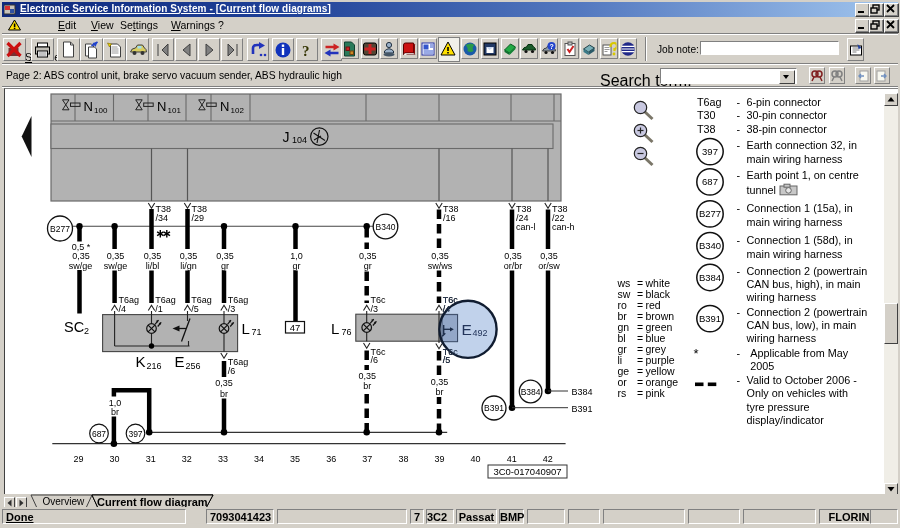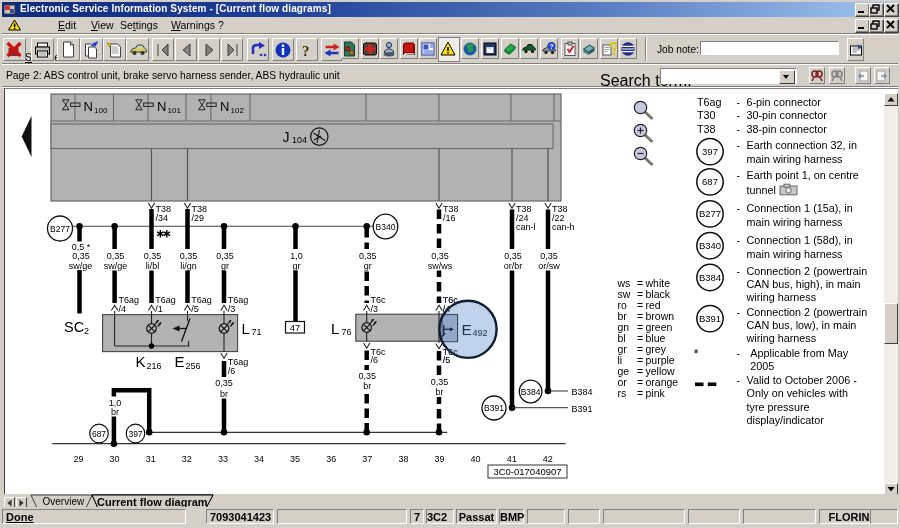--- a/index.html
+++ b/index.html
@@ -1,21 +1,21 @@
 <!DOCTYPE html>
 <html><head>
 <meta charset="utf-8">
 <style>
 html,body{margin:0;padding:0;width:900px;height:528px;overflow:hidden;
  font-family:"Liberation Sans",sans-serif;background:#d4d0c8;}
 .abs{position:absolute;}
  svg{display:block;}
 #titlebar{left:2px;top:2px;width:896px;height:15px;
  background:linear-gradient(90deg,#0f2a7e 0%,#1e3f96 30%,#5479c0 65%,#a2c6ee 100%);}
-#titletxt{left:20px;top:2.5px;color:#fff;font-size:10px;font-weight:bold;white-space:nowrap;letter-spacing:0.1px;}
+#titletxt{left:20px;top:2.5px;color:#fff;font-size:10px;font-weight:bold;white-space:nowrap;letter-spacing:0.1px;text-decoration:underline;}
 .wbtn{position:absolute;width:13px;height:12px;background:#d4d0c8;
  border-top:1px solid #fff;border-left:1px solid #fff;
  border-right:1px solid #404040;border-bottom:1px solid #404040;
  box-shadow:inset -1px -1px 0 #808080;}
 #menubar{left:2px;top:17px;width:896px;height:15px;background:#d4d0c8;font-size:10.5px;color:#000;}
 .mi{position:absolute;top:2px;}
 .tbtn{position:absolute;top:38px;height:23px;width:23px;background:#d4d0c8;box-sizing:border-box;
  border-top:1px solid #fff;border-left:1px solid #fff;
  border-right:1px solid #808080;border-bottom:1px solid #808080;}
 .tbtn svg{position:absolute;left:50%;top:50%;transform:translate(-50%,-50%);}
@@ -296,21 +296,21 @@
 <div class="abs" style="left:657px;top:43.5px;font-size:10.2px;">Job note:</div>
 <div class="abs" style="left:700px;top:41px;width:139px;height:14px;background:#fff;border-top:1px solid #808080;border-left:1px solid #808080;border-right:1px solid #fff;border-bottom:1px solid #fff;box-sizing:border-box;"></div>
 <div class="tbtn" style="left:847px;top:38px;width:17px;">
     <svg width="15" height="16">
       <rect x="2" y="4" width="11" height="9" fill="#fff" stroke="#000"></rect>
       <path d="M4 6 h7 M4 8 h7 M4 10 h4" stroke="#808080" stroke-width="1"></path>
       <path d="M9 2 l4 4 -3 1 z" fill="#2040a0"></path>
     </svg>
   </div>
 
-<div class="abs" style="left:6px;top:70px;font-size:10.3px;">Page 2: ABS control unit, brake servo harness sender, ABS hydraulic unit</div>
+<div class="abs" style="left:6px;top:70px;font-size:10.3px;">Page 2: ABS control unit, brake servo vacuum sender, ABS hydraulic high</div>
 <div class="abs" style="left:600px;top:71.5px;font-size:16px;text-align:center;"><u>S</u>earch term:</div>
 <div class="abs" style="left:660px;top:68px;width:137px;height:16px;background:#fff;border-top:1px solid #808080;border-left:1px solid #808080;border-right:1px solid #fff;border-bottom:1px solid #fff;box-sizing:border-box;">
   <div class="abs" style="right:1px;top:1px;width:14px;height:12px;background:#d4d0c8;border-top:1px solid #fff;border-left:1px solid #fff;border-right:1px solid #404040;border-bottom:1px solid #404040;">
       <svg width="12" height="10">
         <path d="M3 4 L9 4 L6 8 Z" fill="#000"></path>
       </svg>
     </div>
 </div>
 <div class="tbtn" style="left:809px;top:67px;height:17px;width:16px;">
     <svg width="14" height="14">

